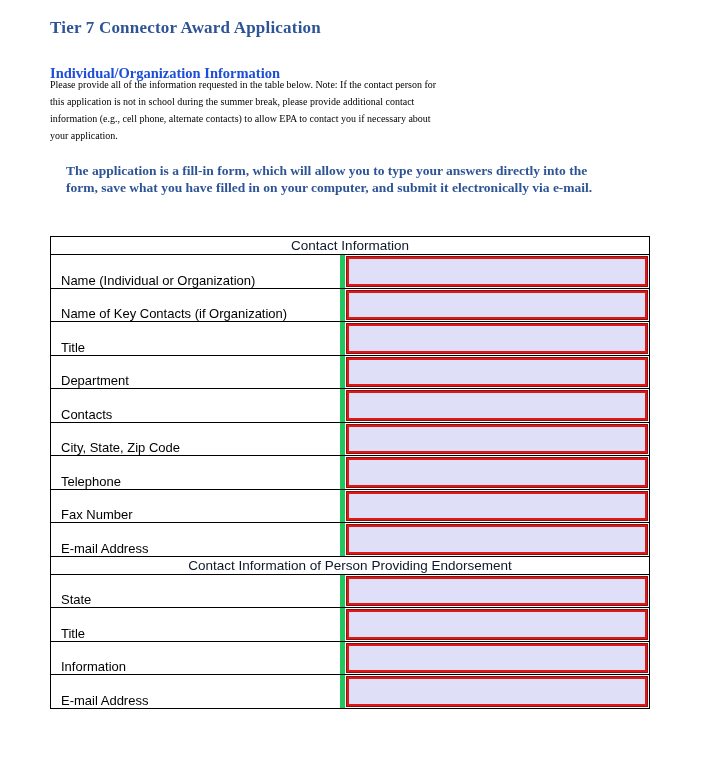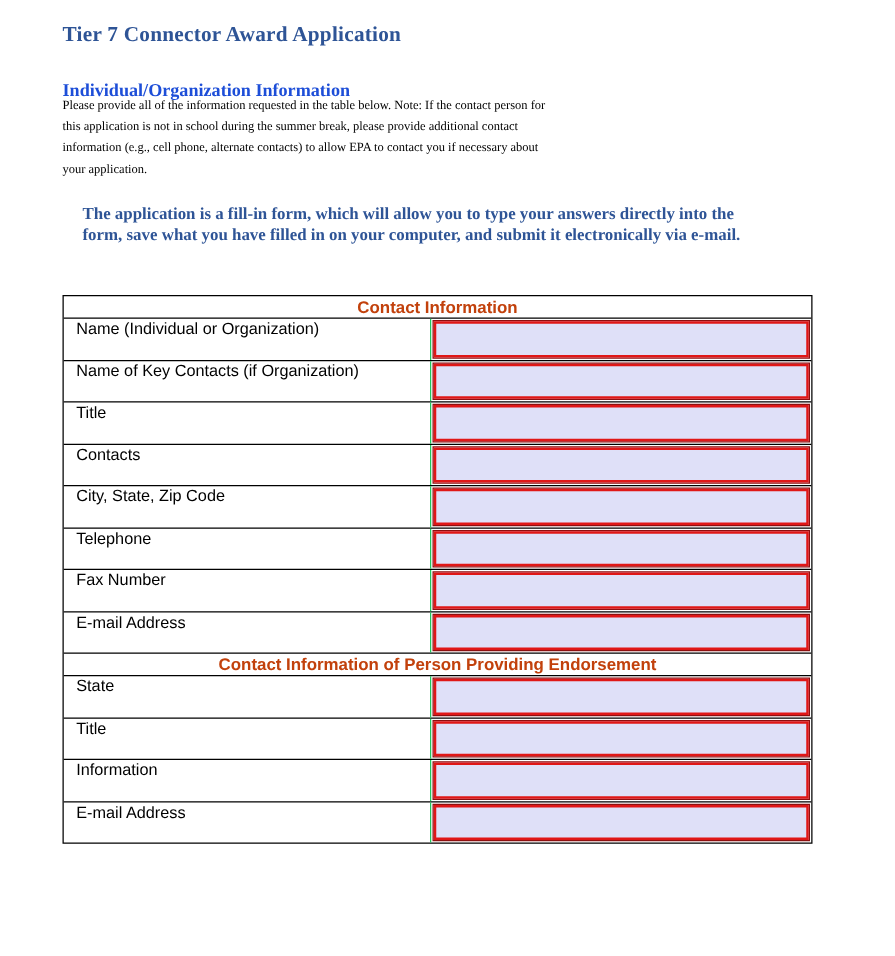--- a/index.html
+++ b/index.html
@@ -55,35 +55,35 @@
     background: #ffffff;
   }
   .thead-row {
     height: 17px;
     border-bottom: 1px solid #000000;
     display: flex;
     align-items: center;
     justify-content: center;
     font-family: "Liberation Sans", sans-serif;
     font-size: 13.5px;
-    font-weight: bold;
-    color: #c2410c;
+    font-weight: normal;
+    color: #0f172a;
   }
   .trow {
     display: flex;
     height: 32.5px;
     border-bottom: 1px solid #000000;
   }
   .trow:last-child { border-bottom: none; }
   .label-cell {
     width: 294px;
     box-sizing: border-box;
-    border-right: 1px solid #22c55e;
+    border-right: 5px solid #22c55e;
     display: flex;
-    align-items: flex-start;
+    align-items: flex-end;
     padding-left: 10px;
     font-family: "Liberation Sans", sans-serif;
     font-size: 13px;
     color: #000000;
   }
   .field-cell {
     flex: 1;
     padding: 2px;
     box-sizing: border-box;
   }
@@ -140,20 +140,28 @@
 
     <div class="trow">
       <div class="label-cell">
           <span>Title</span>
         </div>
       <div class="field-cell">
           <div class="field-input"></div>
         </div>
     </div>
 
+    <div class="trow">
+      <div class="label-cell">
+          <span>Department</span>
+        </div>
+      <div class="field-cell">
+          <div class="field-input"></div>
+        </div>
+    </div>
 
     <div class="trow">
       <div class="label-cell">
           <span>Contacts</span>
         </div>
       <div class="field-cell">
           <div class="field-input"></div>
         </div>
     </div>
 

